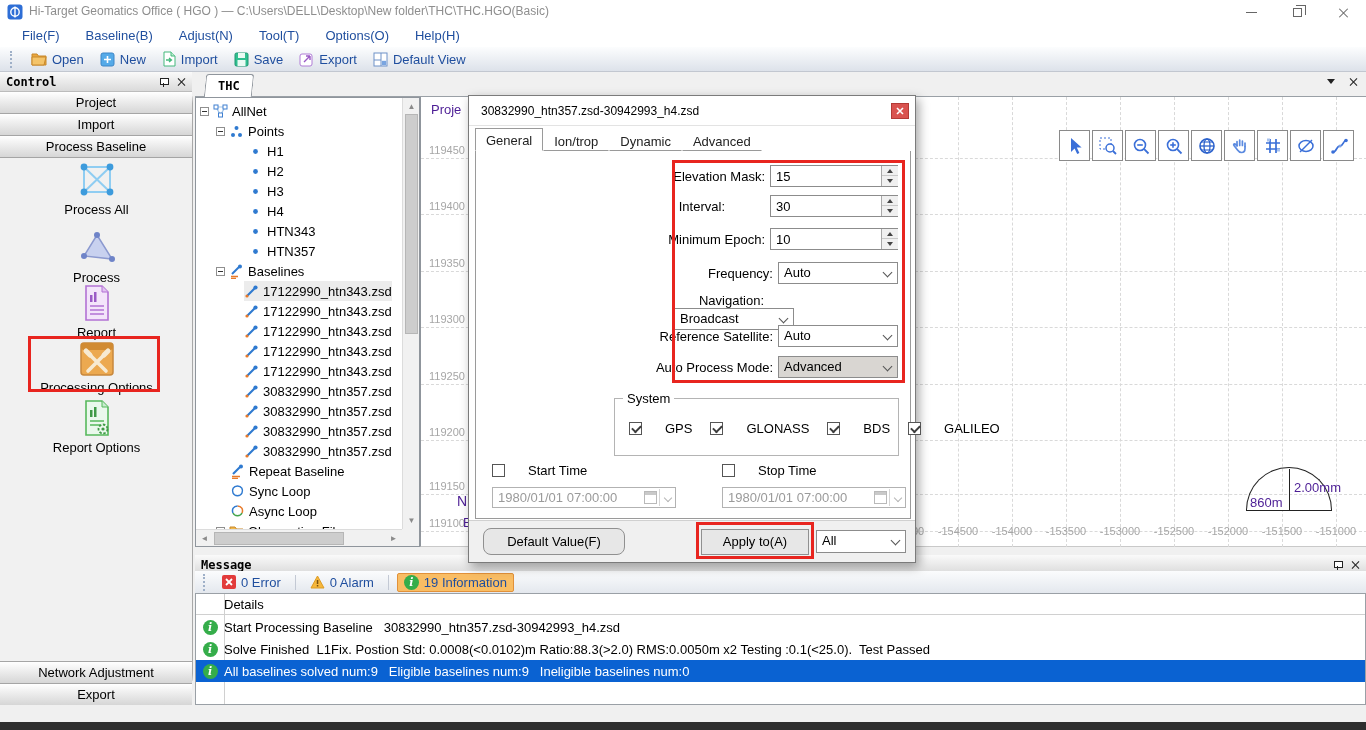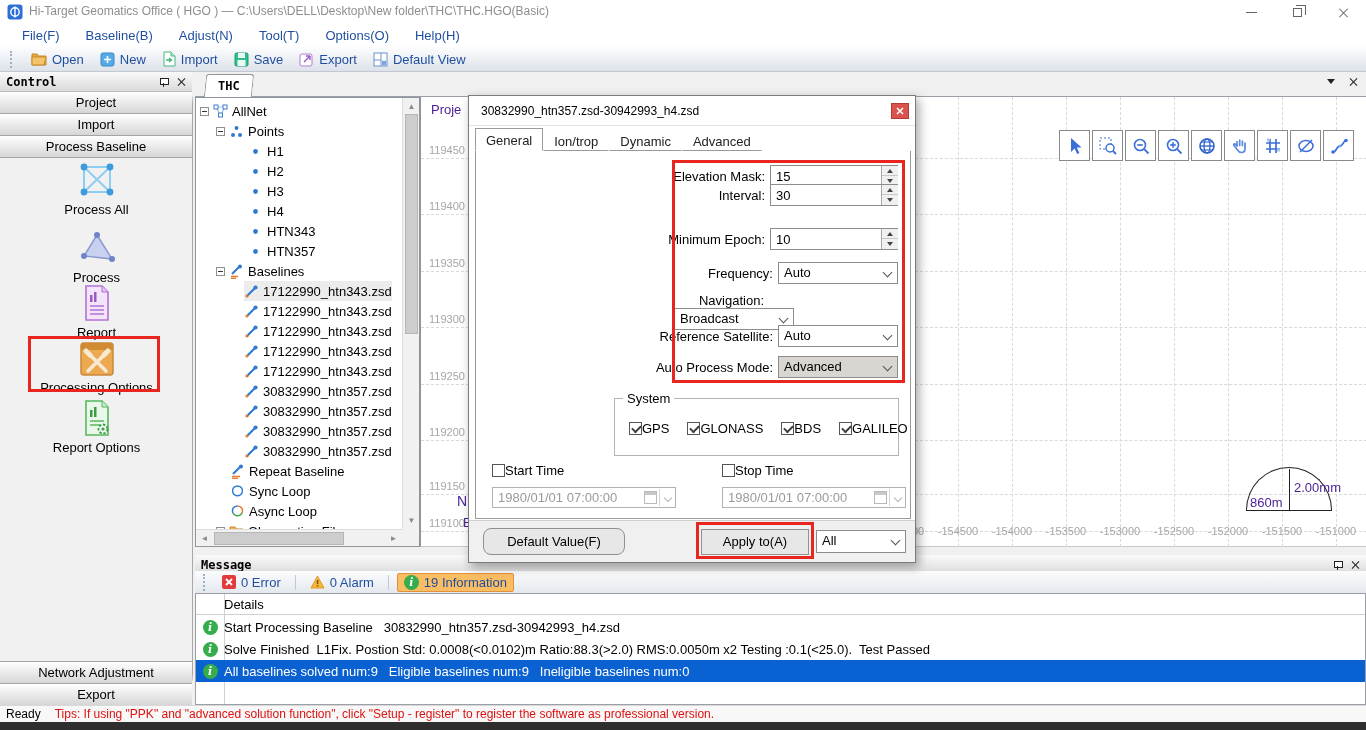--- a/index.html
+++ b/index.html
@@ -103,21 +103,21 @@
   .spinbtns .u{top:0;border-bottom:1px solid #c8c8c8;}
   .spinbtns .d{top:10px;}
   .tri-up{width:0;height:0;border-left:3px solid transparent;border-right:3px solid transparent;border-bottom:4px solid #444;}
   .tri-down{width:0;height:0;border-left:3px solid transparent;border-right:3px solid transparent;border-top:4px solid #444;}
   .combo{position:relative;width:120px;height:22px;border:1px solid #8c8c8c;background:#fff;flex:0 0 auto;padding:2px 20px 0 5px;white-space:nowrap;overflow:hidden;}
   .combo.disabled{background:#d9d6d2;}
   .chev{position:absolute;right:6px;top:6px;width:7px;height:7px;border-right:1.5px solid #555;border-bottom:1.5px solid #555;transform:rotate(45deg);}
   .redrect{position:absolute;border:3px solid #e8251f;z-index:60;pointer-events:none;}
   .groupbox{position:absolute;border:1px solid #b4b4b4;}
   .gb-legend{position:absolute;left:8px;top:-8px;background:#fff;padding:0 4px;}
-  .cbitem{display:flex;align-items:center;gap:0;}
+  .cbitem{display:flex;align-items:center;gap:23px;}
   .cb{width:13px;height:13px;border:1px solid #555;background:#fff;position:relative;flex:0 0 auto;}
   .cb.checked::after{content:'';position:absolute;left:2px;top:2px;width:7px;height:4px;border-left:2px solid #3c3c3c;border-bottom:2px solid #3c3c3c;transform:rotate(-45deg);}
   .dtfield{position:absolute;width:184px;height:21px;border:1px solid #b2b2b2;background:#fff;color:#9a9a9a;padding:2px 40px 0 5px;white-space:nowrap;}
   .dtcal{position:absolute;right:18px;top:3px;width:13px;height:13px;border:1px solid #b9b9b9;background:
       linear-gradient(#c9c9c9 0 3px,transparent 3px);}
   .dtsep{position:absolute;right:15px;top:1px;height:17px;border-left:1px solid #d5d5d5;}
   .dtchev{position:absolute;right:4px;top:7px;width:6px;height:6px;border-right:1.5px solid #b5b5b5;border-bottom:1.5px solid #b5b5b5;transform:rotate(45deg);}
   .dlg-bottom{position:absolute;left:0;top:424px;width:446px;height:42px;background:#f0f0f0;border-top:1px solid #d0d0d0;}
   .btn{position:absolute;background:#e7e7e7;border:1px solid #909090;text-align:center;font-size:13px;}
 
@@ -638,21 +638,21 @@
           <span class="spinbtns">
               <span class="u">
                 <span class="tri-up"></span>
               </span>
               <span class="d">
                 <span class="tri-down"></span>
               </span>
             </span>
         </span>
       </div>
-      <div class="frow" style="top:33px;">
+      <div class="frow" style="top:44px;gap:40px;">
         <span class="flabel">Interval:</span>
         <span class="spinbox">
           <input readonly="" value="30" style="">
           <span class="spinbtns">
               <span class="u">
                 <span class="tri-up"></span>
               </span>
               <span class="d">
                 <span class="tri-down"></span>
               </span>
@@ -789,19 +789,15 @@
         <span class="ic"><span class="info-dot">i</span></span>
         <span>Solve Finished  L1Fix. Postion Std: 0.0008(&lt;0.0102)m Ratio:88.3(&gt;2.0) RMS:0.0050m x2 Testing :0.1(&lt;25.0).  Test Passed</span>
       </div>
       <div class="mrow sel" style="top:66px;">
         <span class="ic"><span class="info-dot">i</span></span>
         <span>All baselines solved num:9   Eligible baselines num:9   Ineligible baselines num:0</span>
       </div>
     </div>
   </div>
 
-  <div class="statusbar">
-    <span>Ready</span>
-    <span class="tips">Tips: If using "PPK" and "advanced solution function", click "Setup - register" to register the software as professional version.</span>
-  </div>
   <div class="bottomstrip"></div>
 
 </div>
 
 </body></html>

